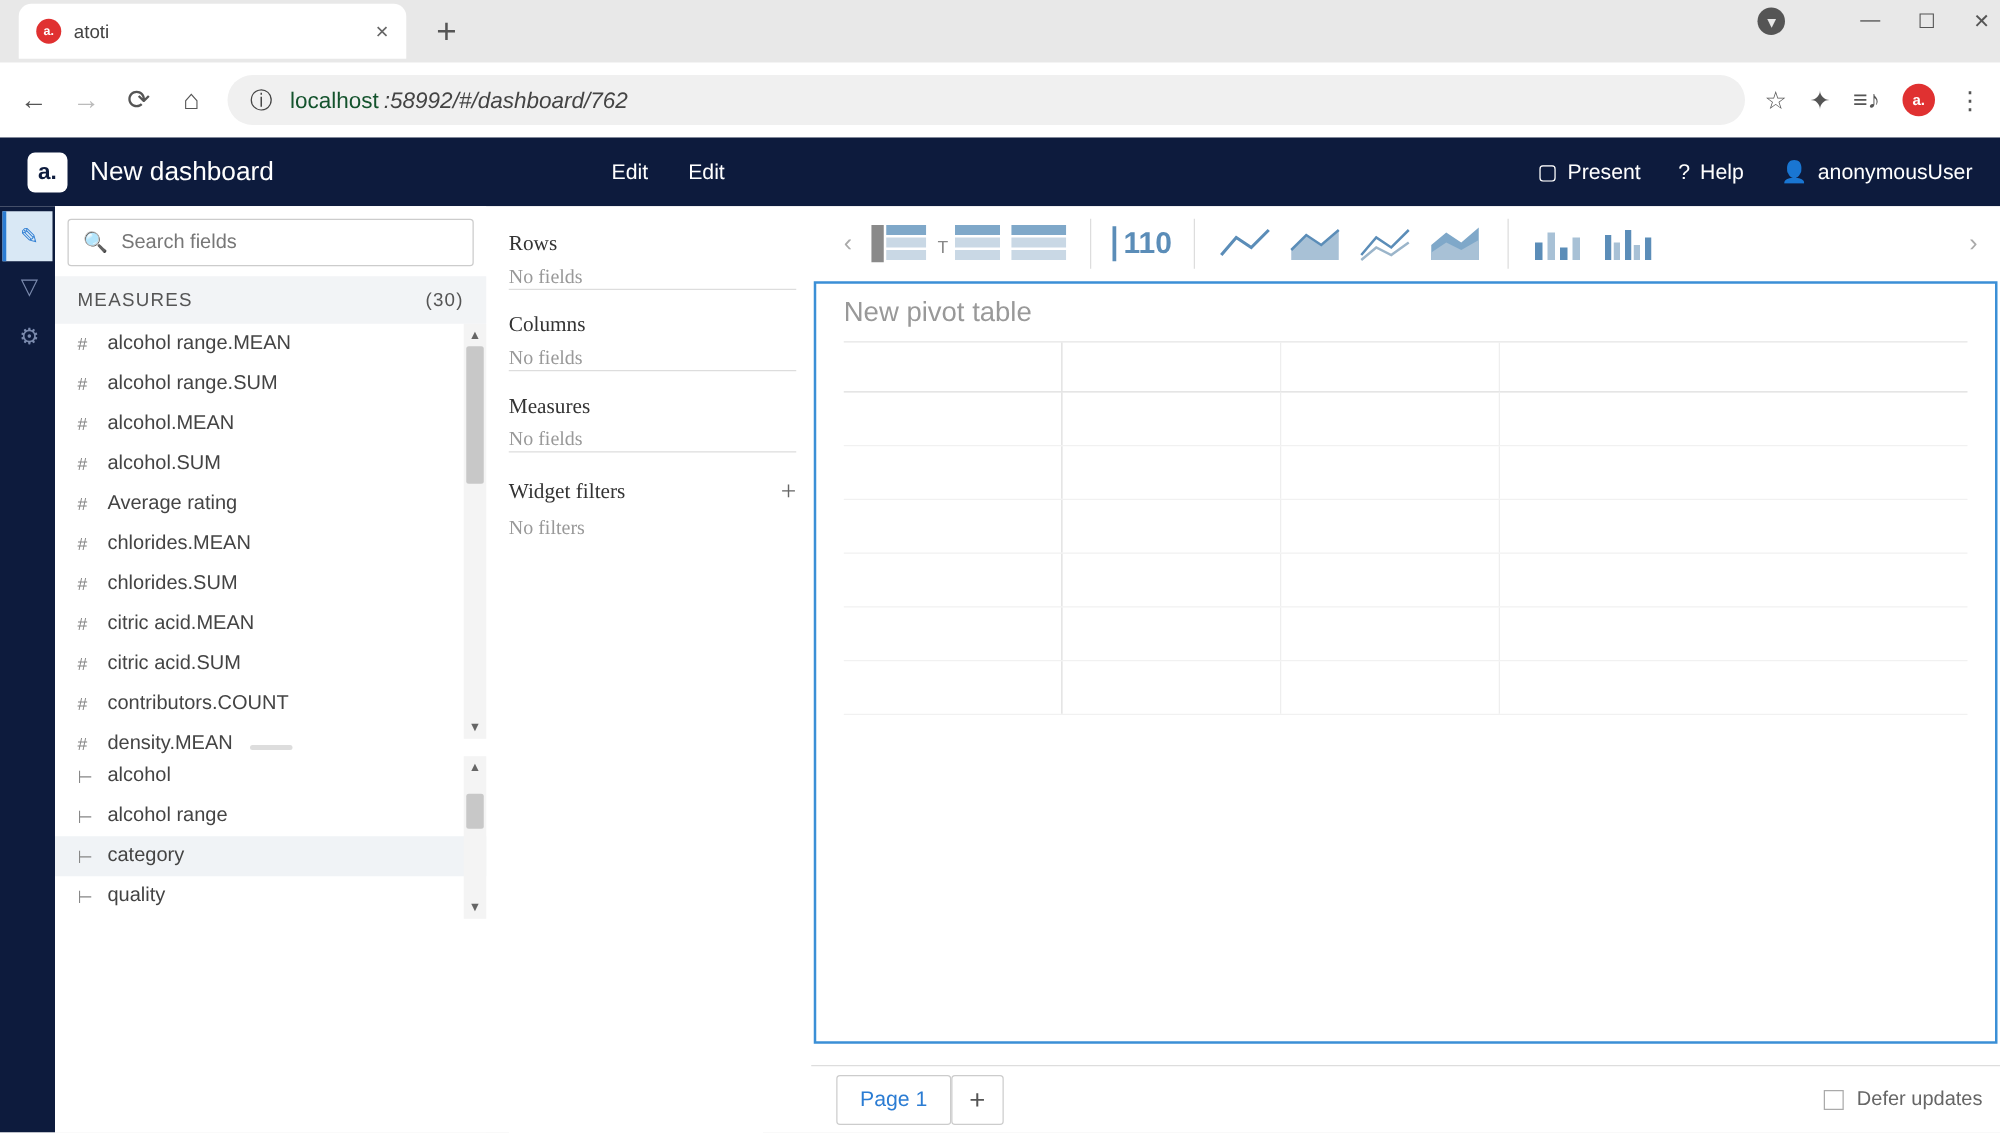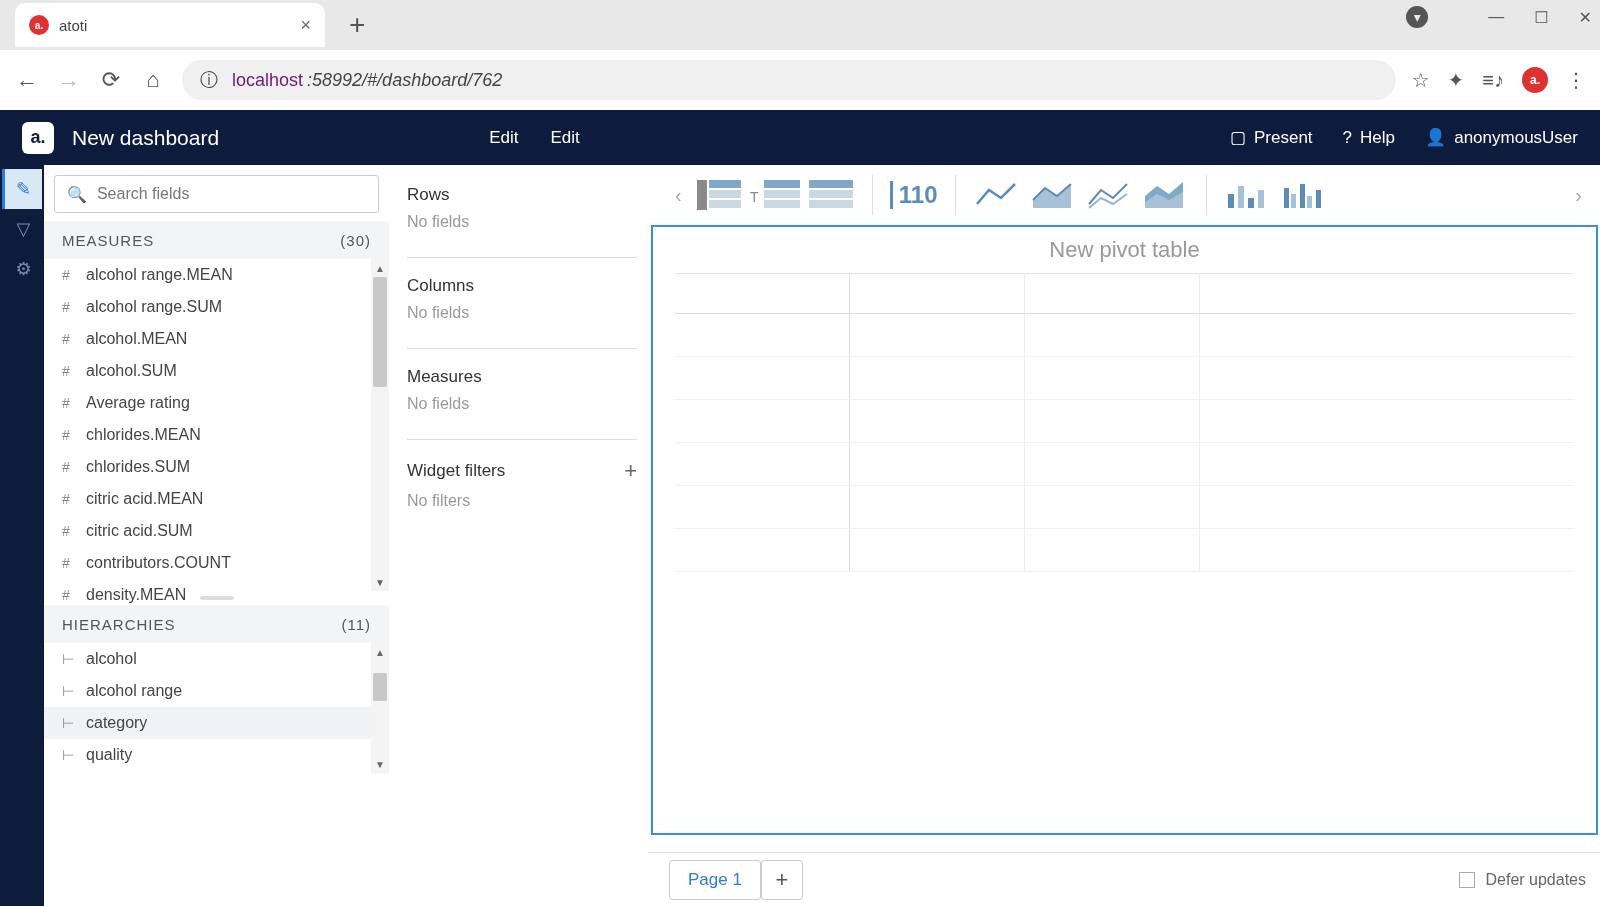--- a/index.html
+++ b/index.html
@@ -14,21 +14,21 @@
 .tab-close { font-size: 18px; color: #666; cursor: pointer; }
 .new-tab { font-size: 28px; color: #555; margin-left: 24px; cursor: pointer; }
 .win-controls { position: absolute; right: 8px; top: 6px; display: flex; gap: 30px; color: #555; font-size: 16px; align-items: center; }
 .win-controls span { cursor: pointer; }
 .chevron-circle { width: 22px; height: 22px; border-radius: 50%; background: #555; color: #e8e8e8; display: flex; align-items: center; justify-content: center; font-size: 14px; margin-right: 30px; }
 
 .nav-bar { display: flex; align-items: center; height: 60px; background: #fff; padding: 0 14px; gap: 16px; }
 .nav-icon { font-size: 22px; color: #555; cursor: pointer; width: 26px; text-align: center; }
 .nav-icon.disabled { color: #bbb; }
 .address-bar { flex: 1; display: flex; align-items: center; background: #f0f0f0; border-radius: 24px; height: 40px; padding: 0 18px; gap: 14px; font-size: 18px; color: #444; }
-.address-prefix { color: #701a75; }
+.address-prefix { color: #14532d; }
 .nav-right { display: flex; align-items: center; gap: 18px; }
 .ext-icon { font-size: 20px; color: #555; }
 .atoti-ext { width: 26px; height: 26px; border-radius: 50%; background: #e03131; color: #fff; display: flex; align-items: center; justify-content: center; font-size: 12px; font-weight: bold; }
 
 
 .app-header { height: 55px; background: #0d1b3d; color: #fff; display: flex; align-items: center; padding: 0 22px; gap: 18px; }
 .app-logo { width: 32px; height: 32px; background: #fff; border-radius: 6px; color: #0d1b3d; display: flex; align-items: center; justify-content: center; font-weight: bold; font-size: 18px; }
 .app-title { font-size: 21px; }
 .app-menu { display: flex; gap: 32px; margin-left: auto; margin-right: 380px; font-size: 17px; }
 .app-menu-item { cursor: pointer; }
@@ -49,35 +49,35 @@
 .field-item .fi-icon { color: #888; font-size: 14px; width: 14px; }
 .field-item.hover { background: #f0f3f6; }
 .field-item.hover .fi-label { }
 .resize-grip { height: 14px; display: flex; align-items: center; justify-content: center; }
 .grip-bar { width: 34px; height: 4px; background: #ddd; border-radius: 2px; }
 .scroll-track { position: absolute; right: 0; top: 0; bottom: 0; width: 18px; background: #f4f4f4; display: flex; flex-direction: column; align-items: center; }
 .scroll-arrow { height: 18px; font-size: 10px; color: #666; display: flex; align-items: center; }
 .scroll-thumb { width: 14px; background: #c8c8c8; border-radius: 2px; }
 
 .dropzone-panel { width: 260px; padding: 20px 12px 0 18px; }
-.dz-section { border-bottom: 1px solid #ddd; padding-bottom: 26px; margin-bottom: 18px; }
+.dz-section { border-bottom: 1px solid #ddd; margin-bottom: 18px; font-family: Liberation Serif, serif; }
 .dz-section.last { border-bottom: none; }
 .dz-title { font-size: 17px; color: #333; margin-bottom: 8px; display: flex; justify-content: space-between; align-items: center; }
 .dz-empty { color: #999; font-size: 16px; }
 .dz-add { font-size: 22px; color: #666; cursor: pointer; }
 
 .main-panel { flex: 1; display: flex; flex-direction: column; }
 .widget-toolbar { height: 60px; display: flex; align-items: center; gap: 6px; padding-left: 20px; }
 .wt-nav { font-size: 20px; color: #aaa; cursor: pointer; padding: 0 6px; }
 .wt-icon { width: 50px; height: 36px; display: flex; align-items: center; justify-content: center; cursor: pointer; }
 .wt-sep { width: 1px; height: 40px; background: #ddd; margin: 0 10px; }
 .wt-123 { color: #5b8db8; font-size: 24px; font-weight: bold; border-left: 3px solid #5b8db8; padding-left: 6px; }
 
 .canvas-area { flex: 1; padding: 0 0 0 2px; position: relative; }
-.pivot-widget { border: 2px solid #3b8fd6; height: 610px; margin-right: 2px; text-align: center; }
+.pivot-widget { border: 2px solid #3b8fd6; height: 610px; margin-right: 2px; }
 .pivot-title { padding: 10px 22px; color: #999; font-size: 22px; }
 .pivot-grid { margin: 0 22px; border-top: 1px solid #e5e5e5; }
 .pivot-grid-row { display: flex; height: 43px; border-bottom: 1px solid #f1f1f1; }
 .pivot-grid-row.hdr { height: 40px; border-bottom: 1px solid #ddd; }
 .pivot-cell { border-right: 1px solid #eee; }
 .pivot-cell:first-child { width: 175px; border-right: 1px solid #ddd; }
 .pivot-cell:nth-child(2) { width: 175px; }
 .pivot-cell:nth-child(3) { width: 175px; }
 .pivot-cell:nth-child(4) { width: 175px; border-right: none; }
 
@@ -218,24 +218,20 @@
         <div class="scroll-arrow">▲</div>
         <div class="scroll-thumb" style="height:110px;margin-top:0;"></div>
         <div style="flex:1"></div>
         <div class="scroll-arrow">▼</div>
       </div>
     </div>
     <div class="resize-grip">
         <div class="grip-bar"></div>
       </div>
 
-    <div class="section-hdr">
-      <span>HIERARCHIES</span>
-      <span>(11)</span>
-    </div>
     <div class="field-list" style="height:130px;">
       <div class="field-item">
           <span class="fi-icon">⊢</span>
           <span class="fi-label">alcohol</span>
         </div>
       <div class="field-item">
           <span class="fi-icon">⊢</span>
           <span class="fi-label">alcohol range</span>
         </div>
       <div class="field-item hover">

